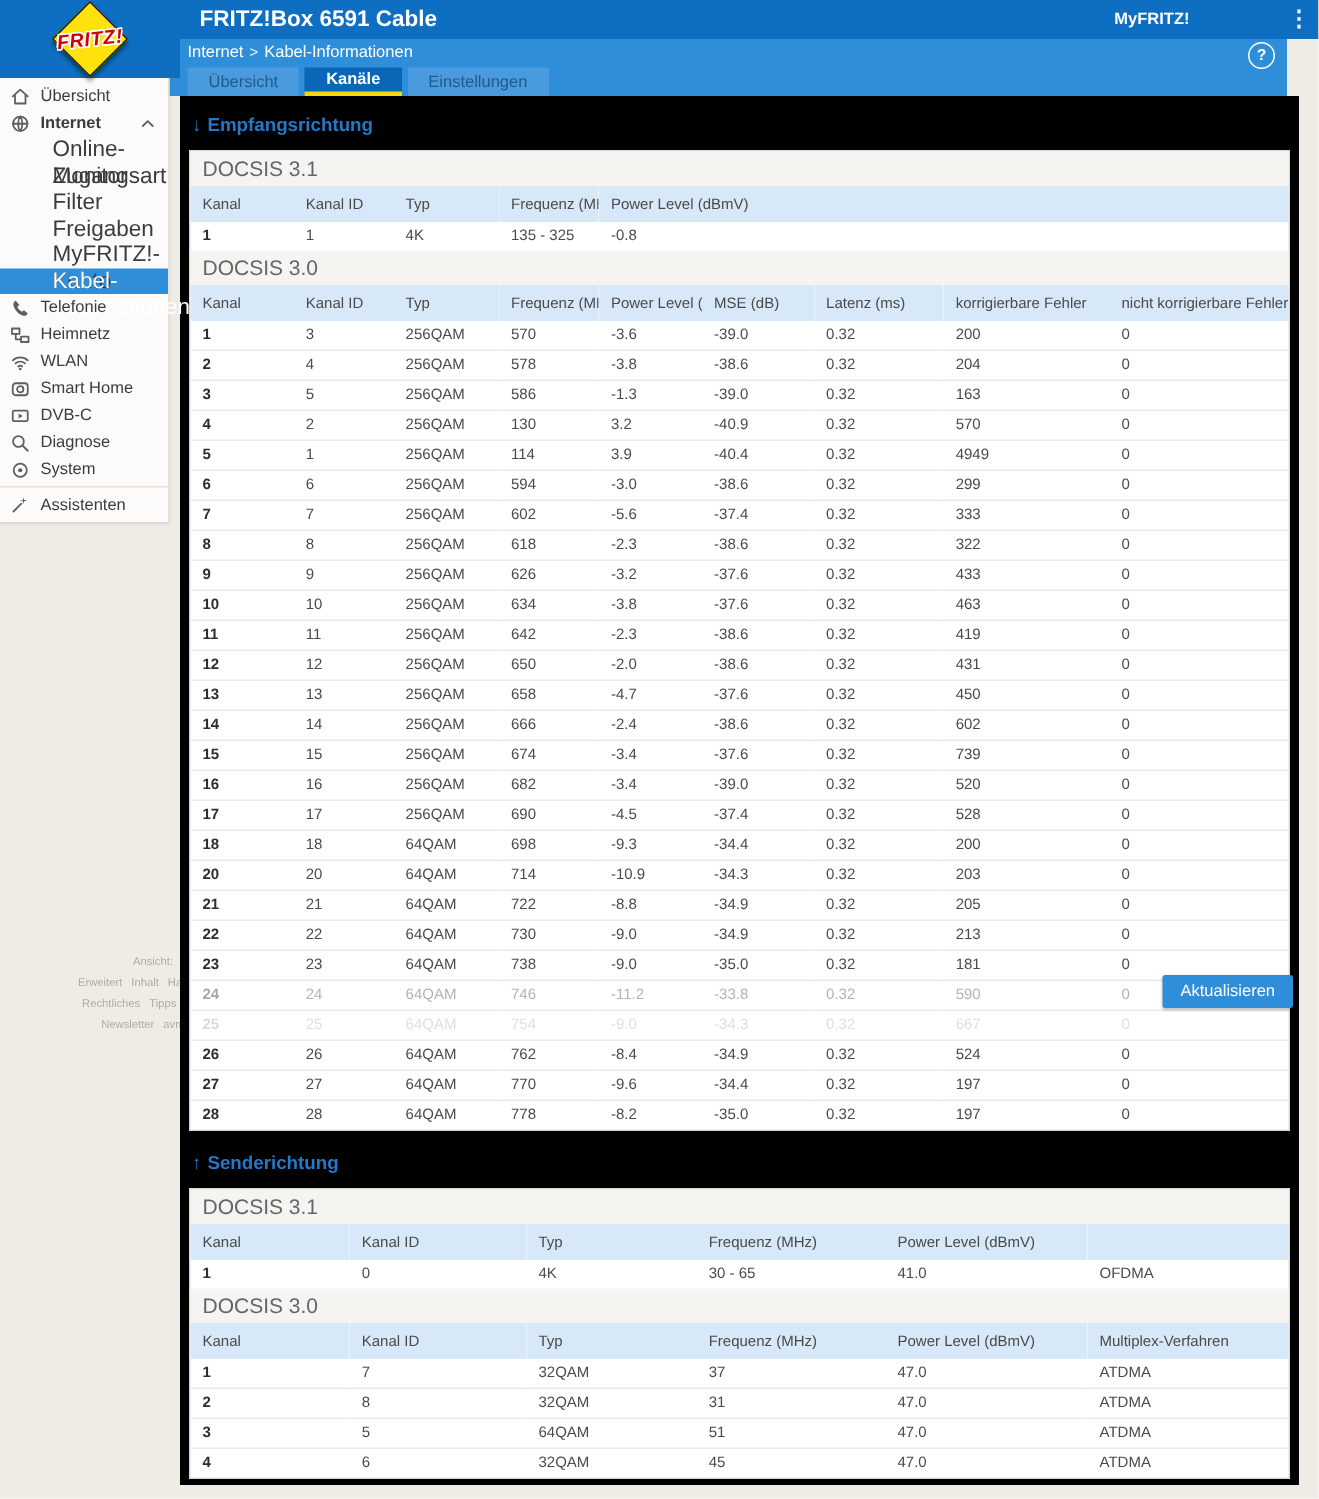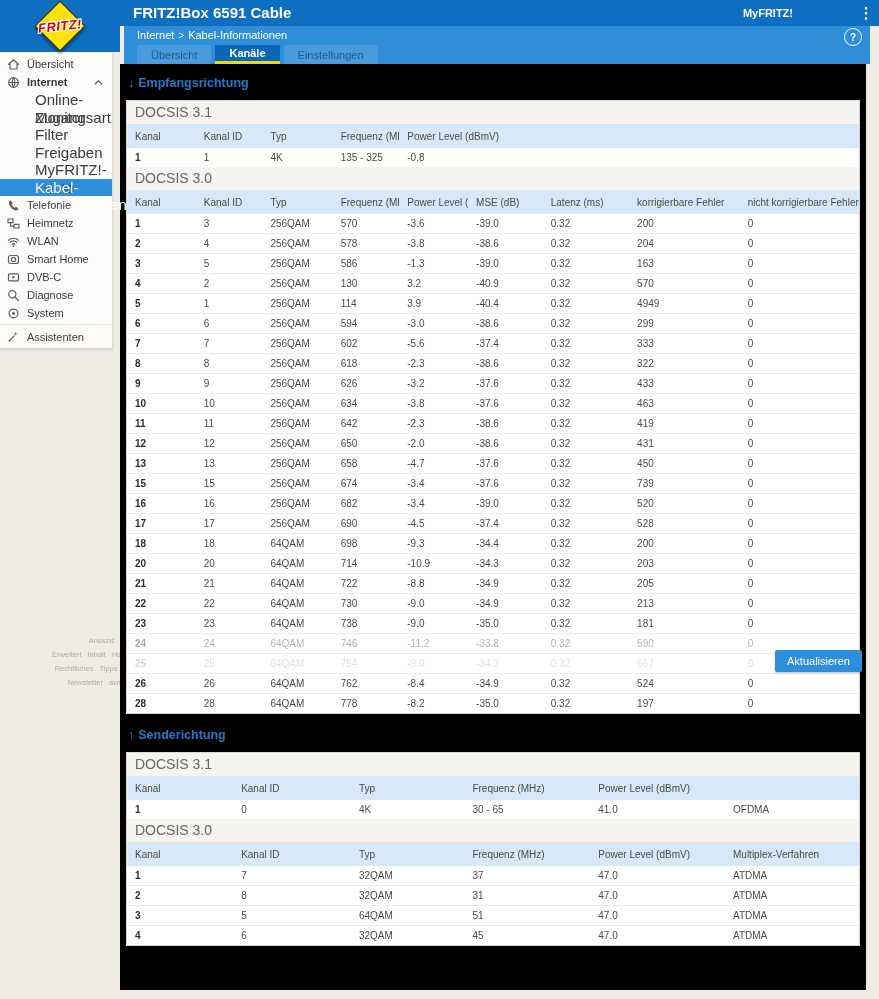--- a/index.html
+++ b/index.html
@@ -17,21 +17,21 @@
     font-size:11px;font-weight:bold;text-decoration:none;cursor:pointer;}
   .dots{position:absolute;right:5px;top:0;height:26px;line-height:25px;color:#fff;
     font-size:15px;font-weight:bold;width:16px;text-align:center;cursor:pointer;}
   .logo-block{position:absolute;top:0;left:0;width:120px;height:52px;background:#0d6ec2;z-index:4;}
   .diamond{position:absolute;left:50%;top:50%;width:34px;height:34px;
     transform:translate(-50%,-50%) rotate(45deg);
     background:#ffe20c;border:1px solid #1a1a1a;box-shadow:2px 2px 3px rgba(0,0,0,0.45);}
   .logo-text{position:absolute;left:50%;top:50%;transform:translate(-50%,-50%) rotate(-6deg);
     color:#d40000;font-weight:bold;font-style:italic;font-size:13px;letter-spacing:0.5px;
     text-shadow:-1px -1px 0 #fff,1px -1px 0 #fff,-1px 1px 0 #fff,1px 1px 0 #fff,0 1px 0 #fff,0 -1px 0 #fff;}
-  .subbar{position:absolute;top:26px;left:124px;width:746px;height:38px;background:#2e8ed9;z-index:2;}
+  .subbar{position:absolute;top:26px;left:112px;width:746px;height:38px;background:#2e8ed9;z-index:2;}
   .breadcrumb{position:absolute;left:13px;top:3px;font-size:11px;color:#fff;}
   .breadcrumb .sep{margin:0 4px;font-size:10px;opacity:.9;}
   .breadcrumb .bc-link{cursor:pointer;}
   .help{position:absolute;right:8px;top:2px;width:16px;height:16px;border:1.4px solid #fff;
     border-radius:50%;color:#fff;font-size:10.5px;font-weight:bold;text-align:center;line-height:16px;cursor:pointer;}
   .tabs{position:absolute;left:13px;bottom:0;display:flex;gap:4px;}
   .tab{border:none;margin:0;padding:0 14px;height:19px;font-size:11px;cursor:pointer;
     background:#4a9bdd;color:rgba(8,48,86,0.62);font-family:inherit;border-radius:0;}
   .tab.active{background:#0a67b7;color:#fff;font-weight:bold;border-bottom:3px solid #f2d70b;
     box-sizing:border-box;}
@@ -395,20 +395,31 @@
             <td>13</td>
             <td>256QAM</td>
             <td>658</td>
             <td>-4.7</td>
             <td>-37.6</td>
             <td>0.32</td>
             <td>450</td>
             <td>0</td>
           </tr>
           <tr>
+            <td>14</td>
+            <td>14</td>
+            <td>256QAM</td>
+            <td>666</td>
+            <td>-2.4</td>
+            <td>-38.6</td>
+            <td>0.32</td>
+            <td>602</td>
+            <td>0</td>
+          </tr>
+          <tr>
             <td>15</td>
             <td>15</td>
             <td>256QAM</td>
             <td>674</td>
             <td>-3.4</td>
             <td>-37.6</td>
             <td>0.32</td>
             <td>739</td>
             <td>0</td>
           </tr>
@@ -513,20 +524,31 @@
           </tr>
           <tr>
             <td>26</td>
             <td>26</td>
             <td>64QAM</td>
             <td>762</td>
             <td>-8.4</td>
             <td>-34.9</td>
             <td>0.32</td>
             <td>524</td>
+            <td>0</td>
+          </tr>
+          <tr>
+            <td>27</td>
+            <td>27</td>
+            <td>64QAM</td>
+            <td>770</td>
+            <td>-9.6</td>
+            <td>-34.4</td>
+            <td>0.32</td>
+            <td>197</td>
             <td>0</td>
           </tr>
           <tr>
             <td>28</td>
             <td>28</td>
             <td>64QAM</td>
             <td>778</td>
             <td>-8.2</td>
             <td>-35.0</td>
             <td>0.32</td>

